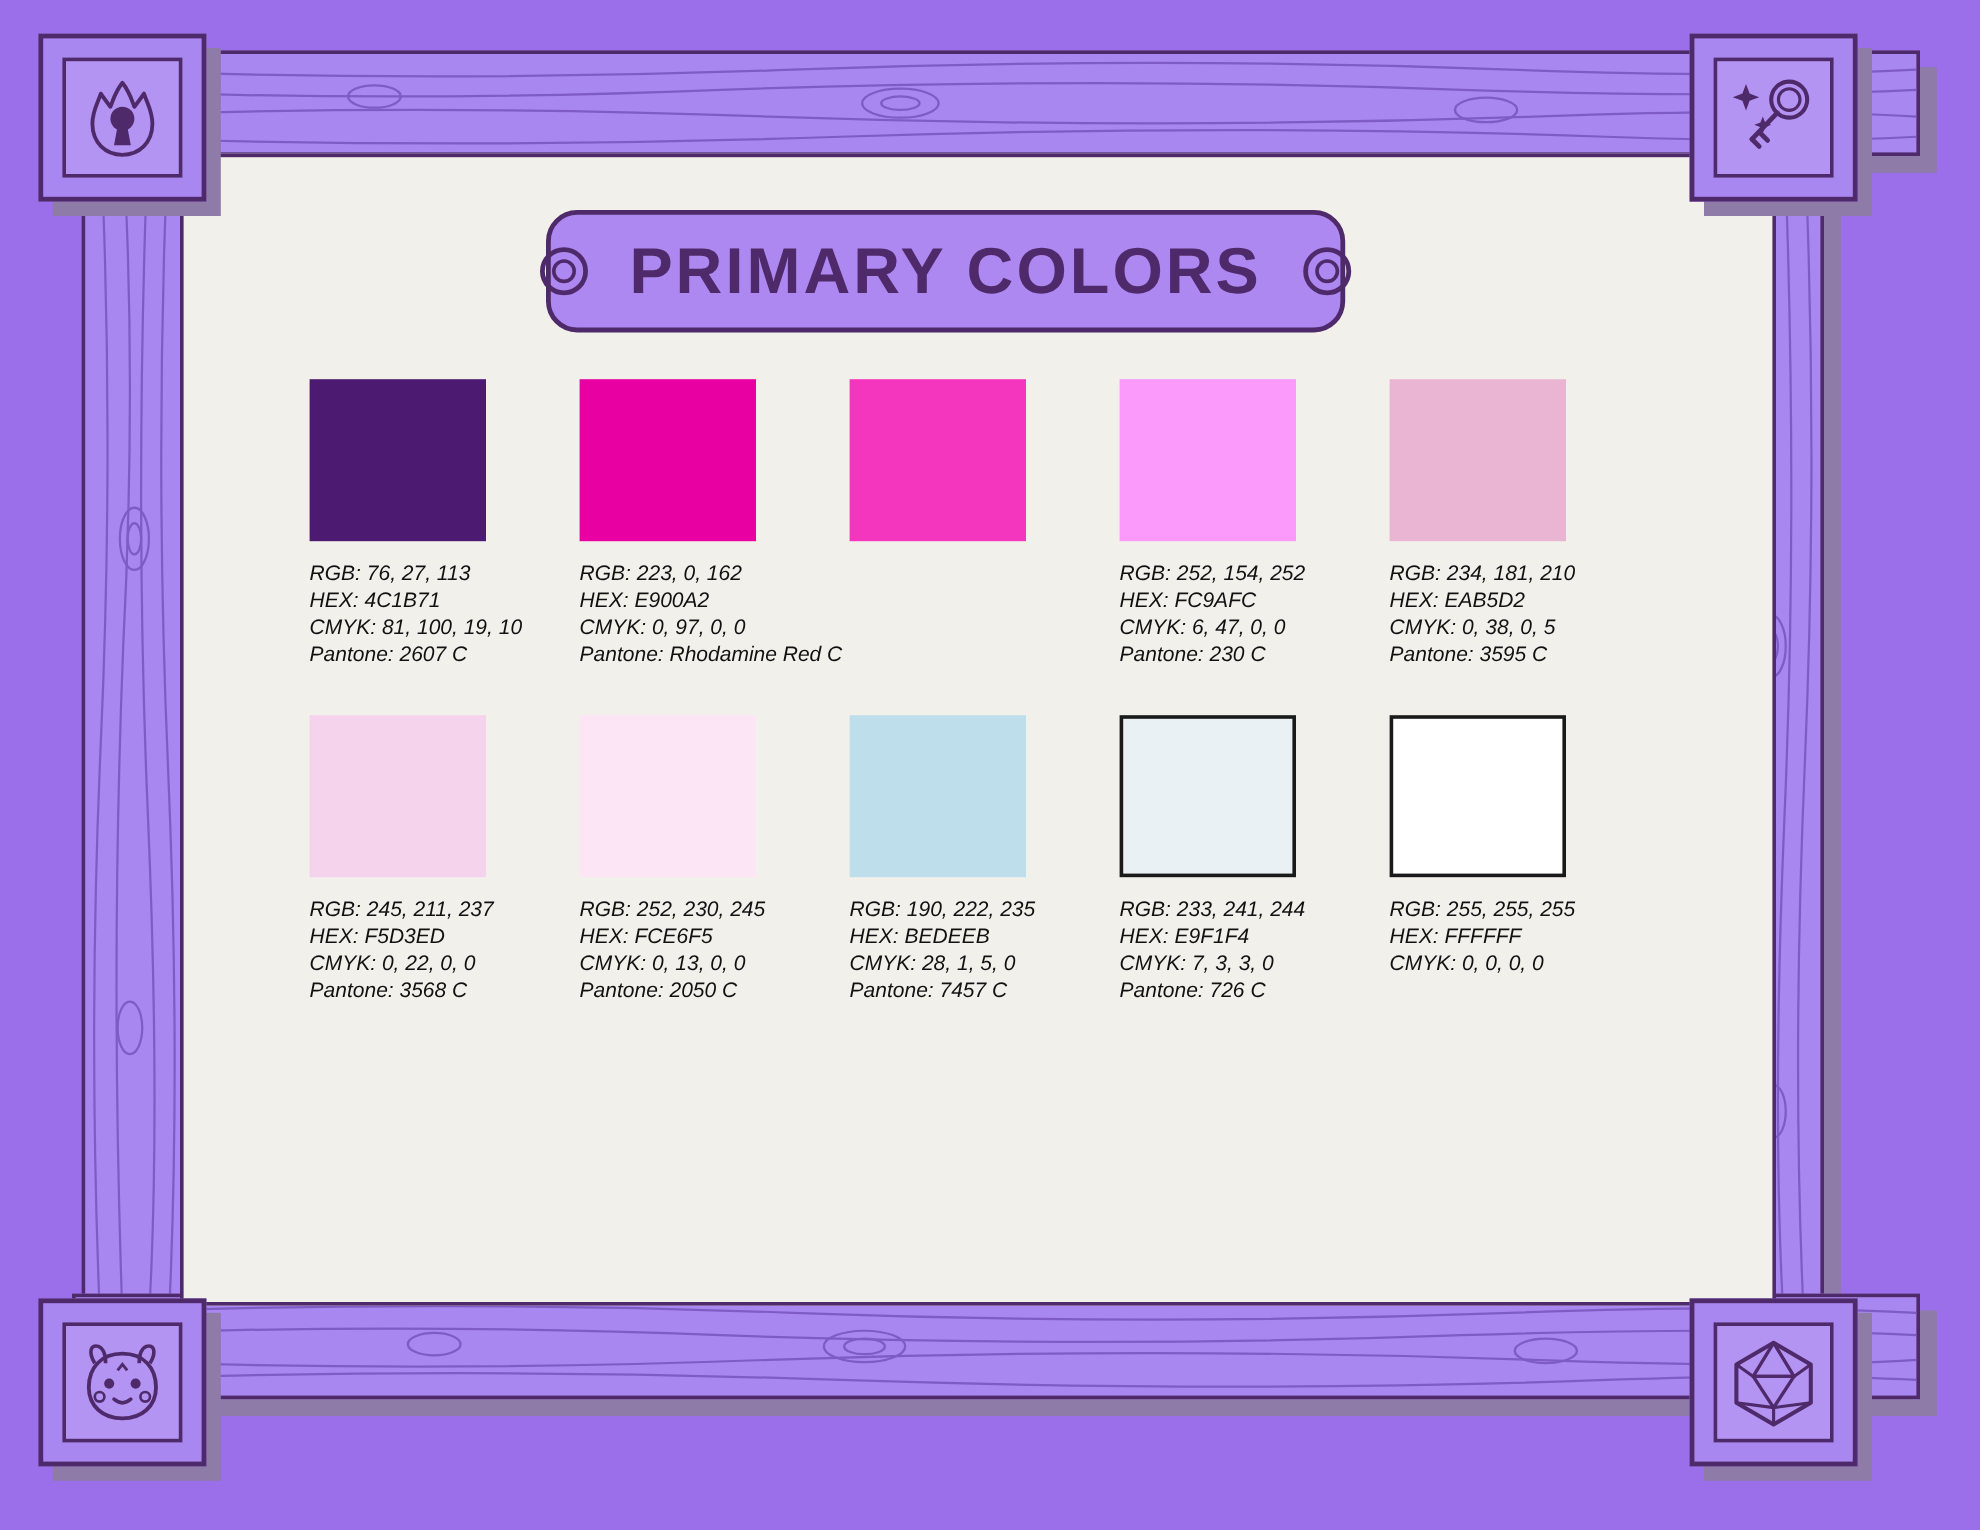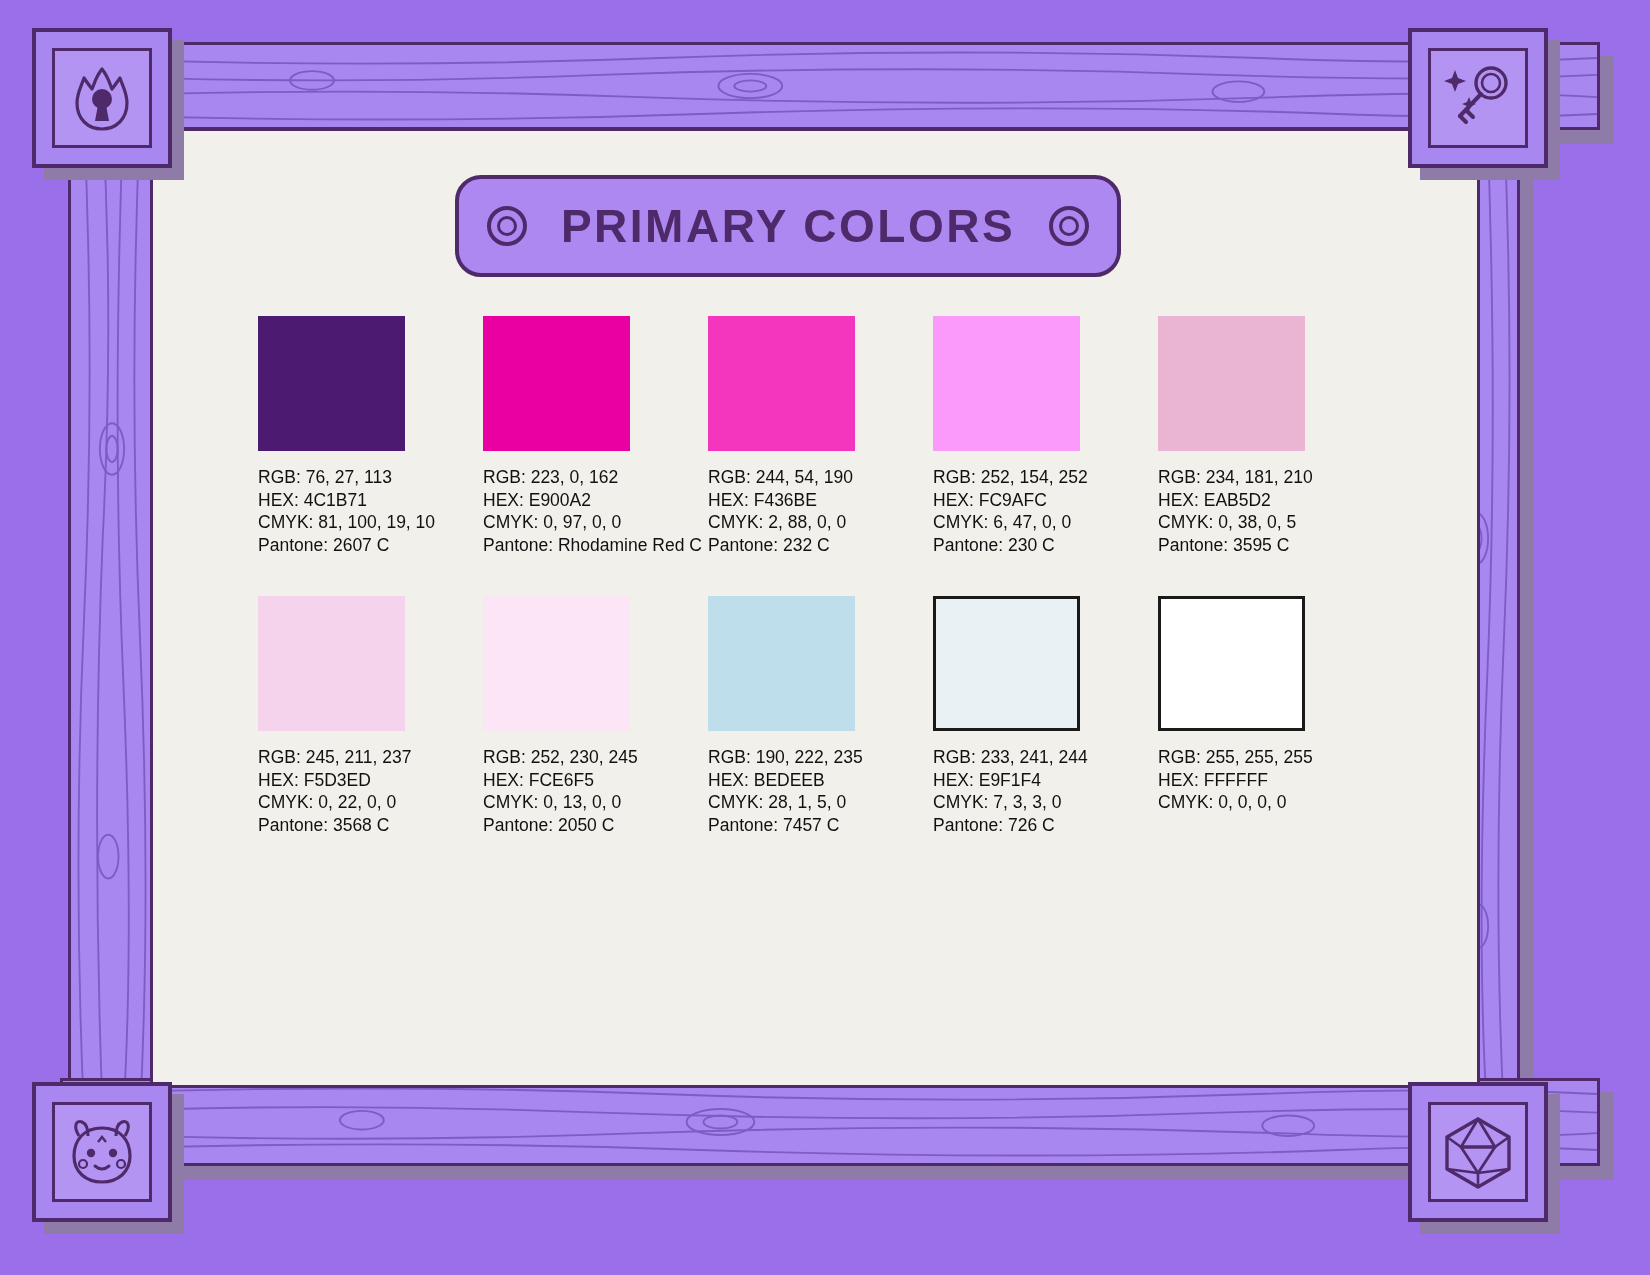--- a/index.html
+++ b/index.html
@@ -83,21 +83,21 @@
     position: absolute;
     left: 452px; top: 172px;
     width: 666px; height: 102px;
     background: #AD88F0;
     border: 4px solid #4F2A6B;
     border-radius: 26px;
     display: flex; align-items: center; justify-content: center;
     gap: 34px;
   }
   #title-text {
-    font-size: 46px;
+    font-size: 54px;
     font-weight: bold;
     letter-spacing: 2.5px;
     color: #4F2A6B;
     white-space: nowrap;
   }
   .title-ring {
     width: 40px; height: 40px;
     border: 4px solid #4F2A6B;
     border-radius: 50%;
     position: relative;
@@ -126,21 +126,21 @@
     width: 147px; height: 135px;
   }
   .chip.bordered { border: 3px solid #1a1a1a; }
   .meta {
     margin-top: 15px;
     font-size: 17.5px;
     line-height: 22.5px;
     color: #111111;
     white-space: nowrap;
   }
-  .meta div { white-space: nowrap; }
+  .meta div { white-space: nowrap; font-style: italic; }
 </style>
 </head>
 <body>
 
 <div id="stage">
 
   <div id="board-shadow" class="frame-shadow"></div>
   <div class="frame-shadow" style="left:74px;top:56px;width:1540px;height:88px;"></div>
   <div class="frame-shadow" style="left:74px;top:1092px;width:1540px;height:88px;"></div>
   <div class="frame-shadow" style="left:82px;top:132px;width:88px;height:1000px;"></div>
@@ -234,26 +234,20 @@
           <div class="chip" style="background: rgb(233, 0, 162);"></div>
           <div class="meta">
             <div>RGB: 223, 0, 162</div>
             <div>HEX: E900A2</div>
             <div>CMYK: 0, 97, 0, 0</div>
             <div>Pantone: Rhodamine Red C</div>
           </div>
         </div>
         <div class="cell">
           <div class="chip" style="background: rgb(244, 54, 190);"></div>
-          <div class="meta">
-            <div>RGB: 244, 54, 190</div>
-            <div>HEX: F436BE</div>
-            <div>CMYK: 2, 88, 0, 0</div>
-            <div>Pantone: 232 C</div>
-          </div>
         </div>
         <div class="cell">
           <div class="chip" style="background: rgb(252, 154, 252);"></div>
           <div class="meta">
             <div>RGB: 252, 154, 252</div>
             <div>HEX: FC9AFC</div>
             <div>CMYK: 6, 47, 0, 0</div>
             <div>Pantone: 230 C</div>
           </div>
         </div>

